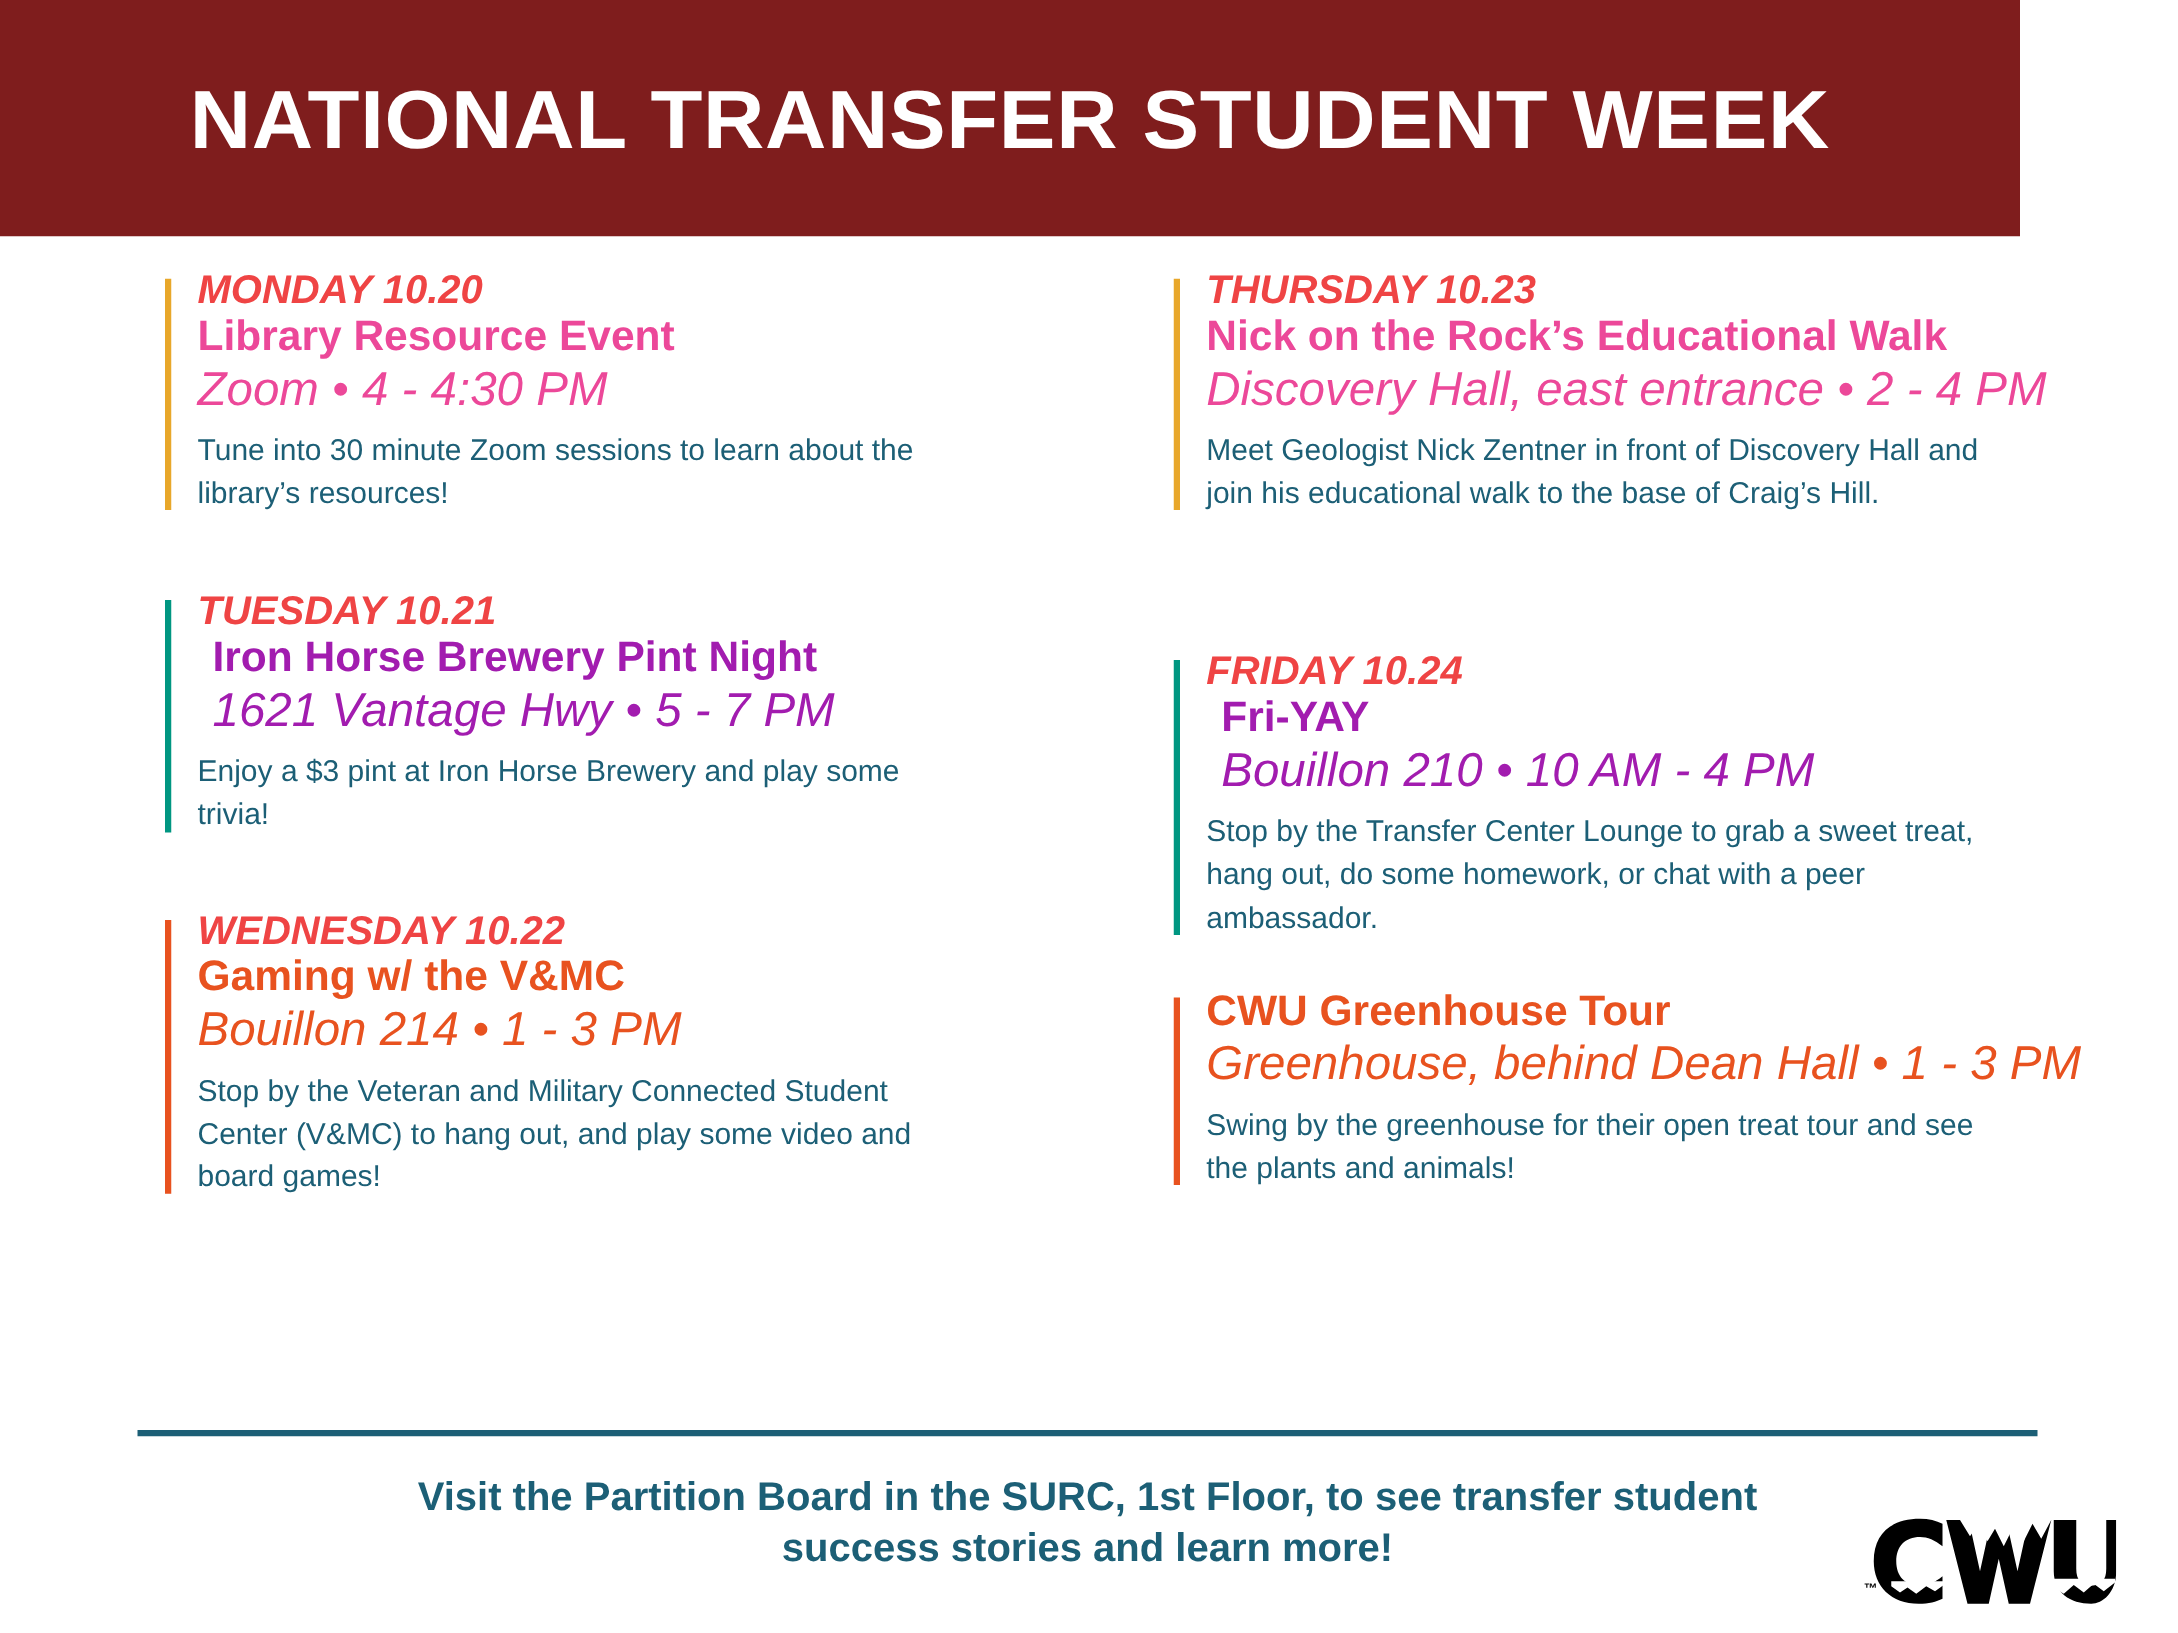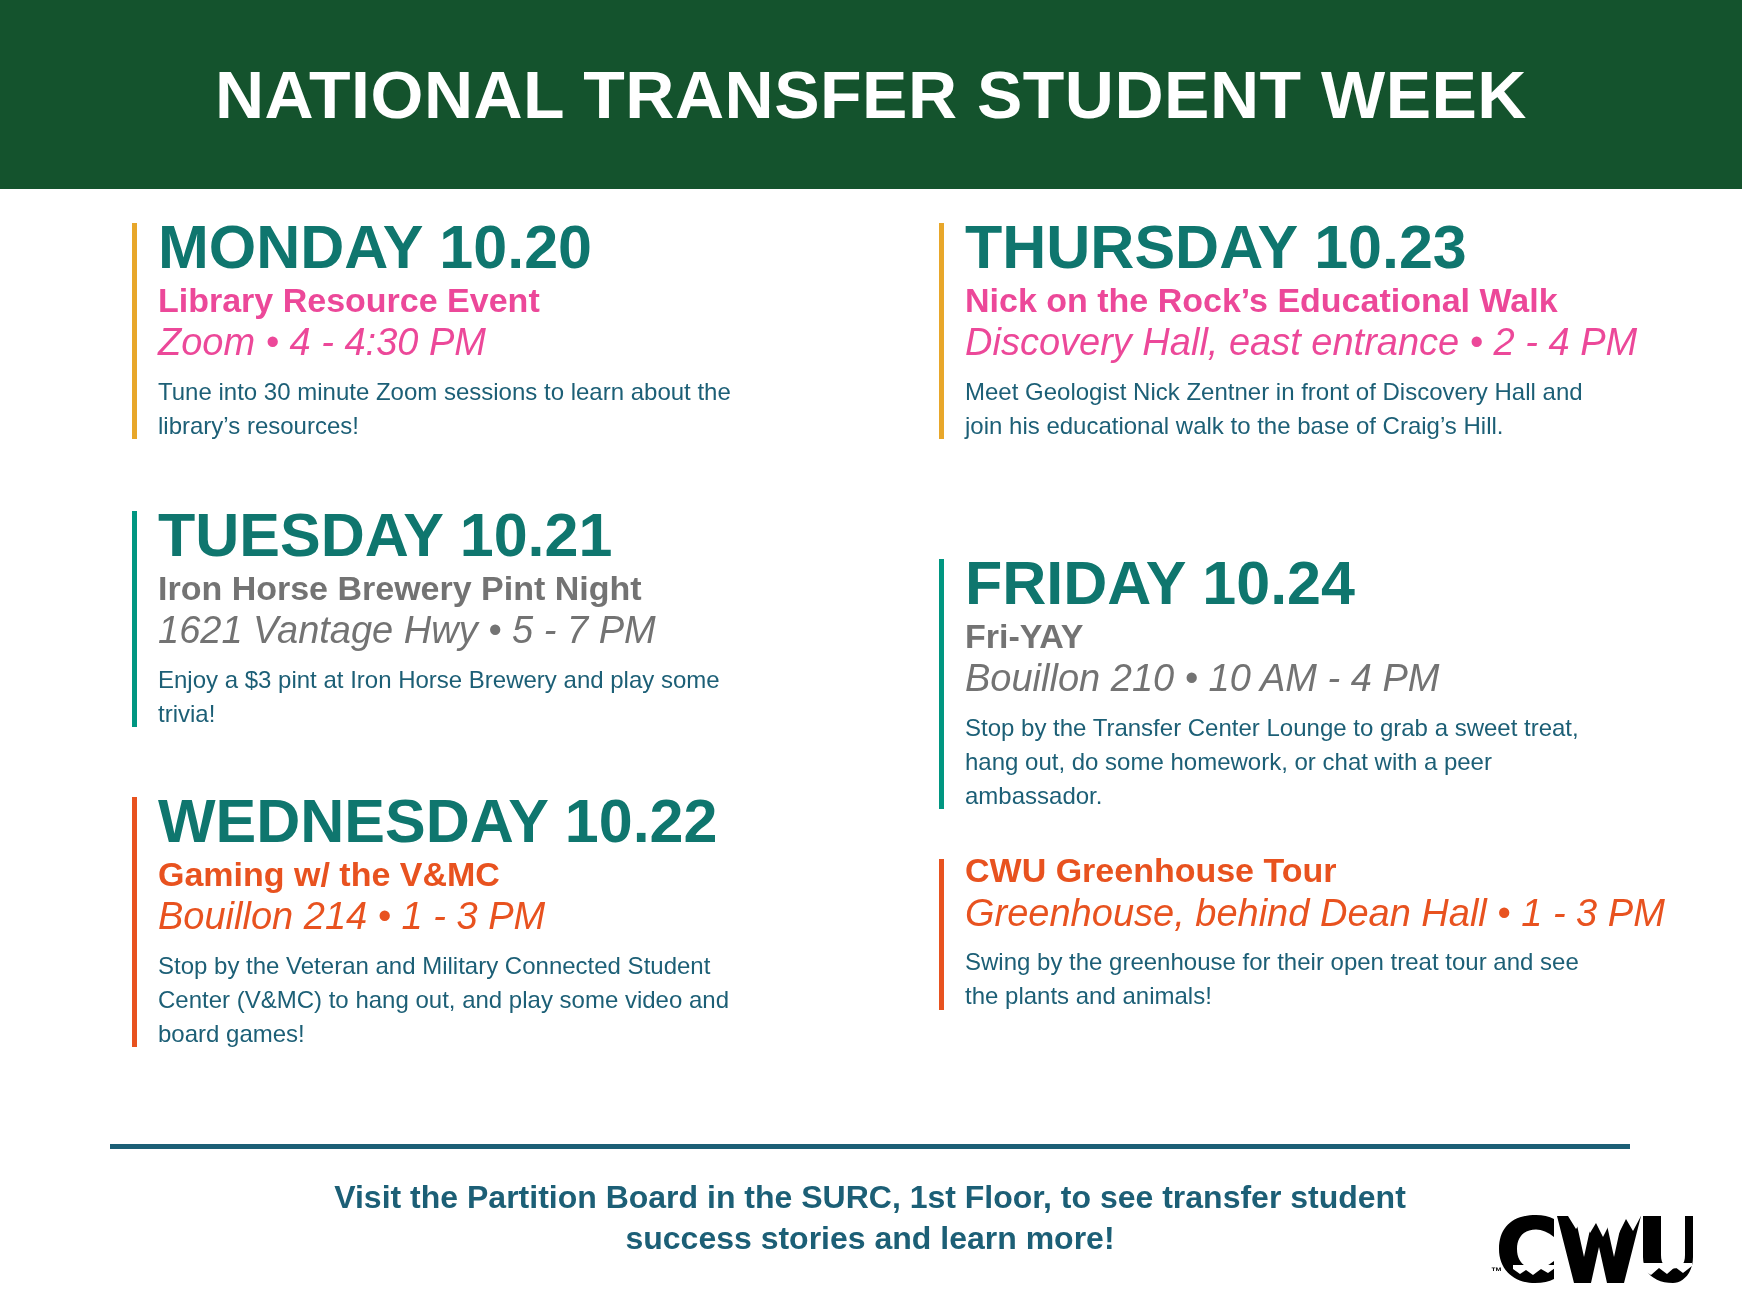--- a/index.html
+++ b/index.html
@@ -13,23 +13,23 @@
     font-family: "Liberation Sans", sans-serif;
     overflow: hidden;
     position: relative;
   }
 
   
   .header-banner {
     position: absolute;
     left: 0;
     top: 0;
-    width: 1742px;
+    width: 1616px;
     height: 189px;
-    background: #14532d;
+    background: #7f1d1d;
     display: flex;
     align-items: center;
     justify-content: center;
   }
   .header-title {
     color: #ffffff;
     font-size: 66px;
     font-weight: bold;
     letter-spacing: 0.5px;
     line-height: 1;
@@ -68,44 +68,45 @@
     top: 8px;
     bottom: 4px;
     width: 5px;
     background: var(--accent, #E8A72A);
   }
   .event.gold   { --accent: #E8A72A; }
   .event.teal   { --accent: #009681; }
   .event.orange { --accent: #E8521F; }
 
   .day-title {
-    color: #0f766e;
-    font-size: 61px;
+    color: #ef4444;
+    font-size: 32px;
     font-weight: bold;
     line-height: 1.06;
     letter-spacing: 0px;
     margin: 0 0 1px 0;
+    font-style: italic;
   }
   .event-name {
     font-size: 34px;
     font-weight: bold;
     line-height: 1.17;
     margin: 0;
   }
   .event-where {
     font-size: 38px;
     font-weight: normal;
     font-style: italic;
     line-height: 1.17;
     margin: 0 0 10px 0;
   }
   .event.gold .event-name,
   .event.gold .event-where   { color: #ec4899; }
   .event.teal .event-name,
-  .event.teal .event-where   { color: #737373; }
+  .event.teal .event-where   { color: #a21caf; margin-left: 12px; }
   .event.orange .event-name,
   .event.orange .event-where { color: #E8521F; }
 
   .event-desc {
     color: #1C5F76;
     font-size: 24px;
     font-weight: normal;
     line-height: 1.42;
     margin: 0;
     max-width: 620px;

